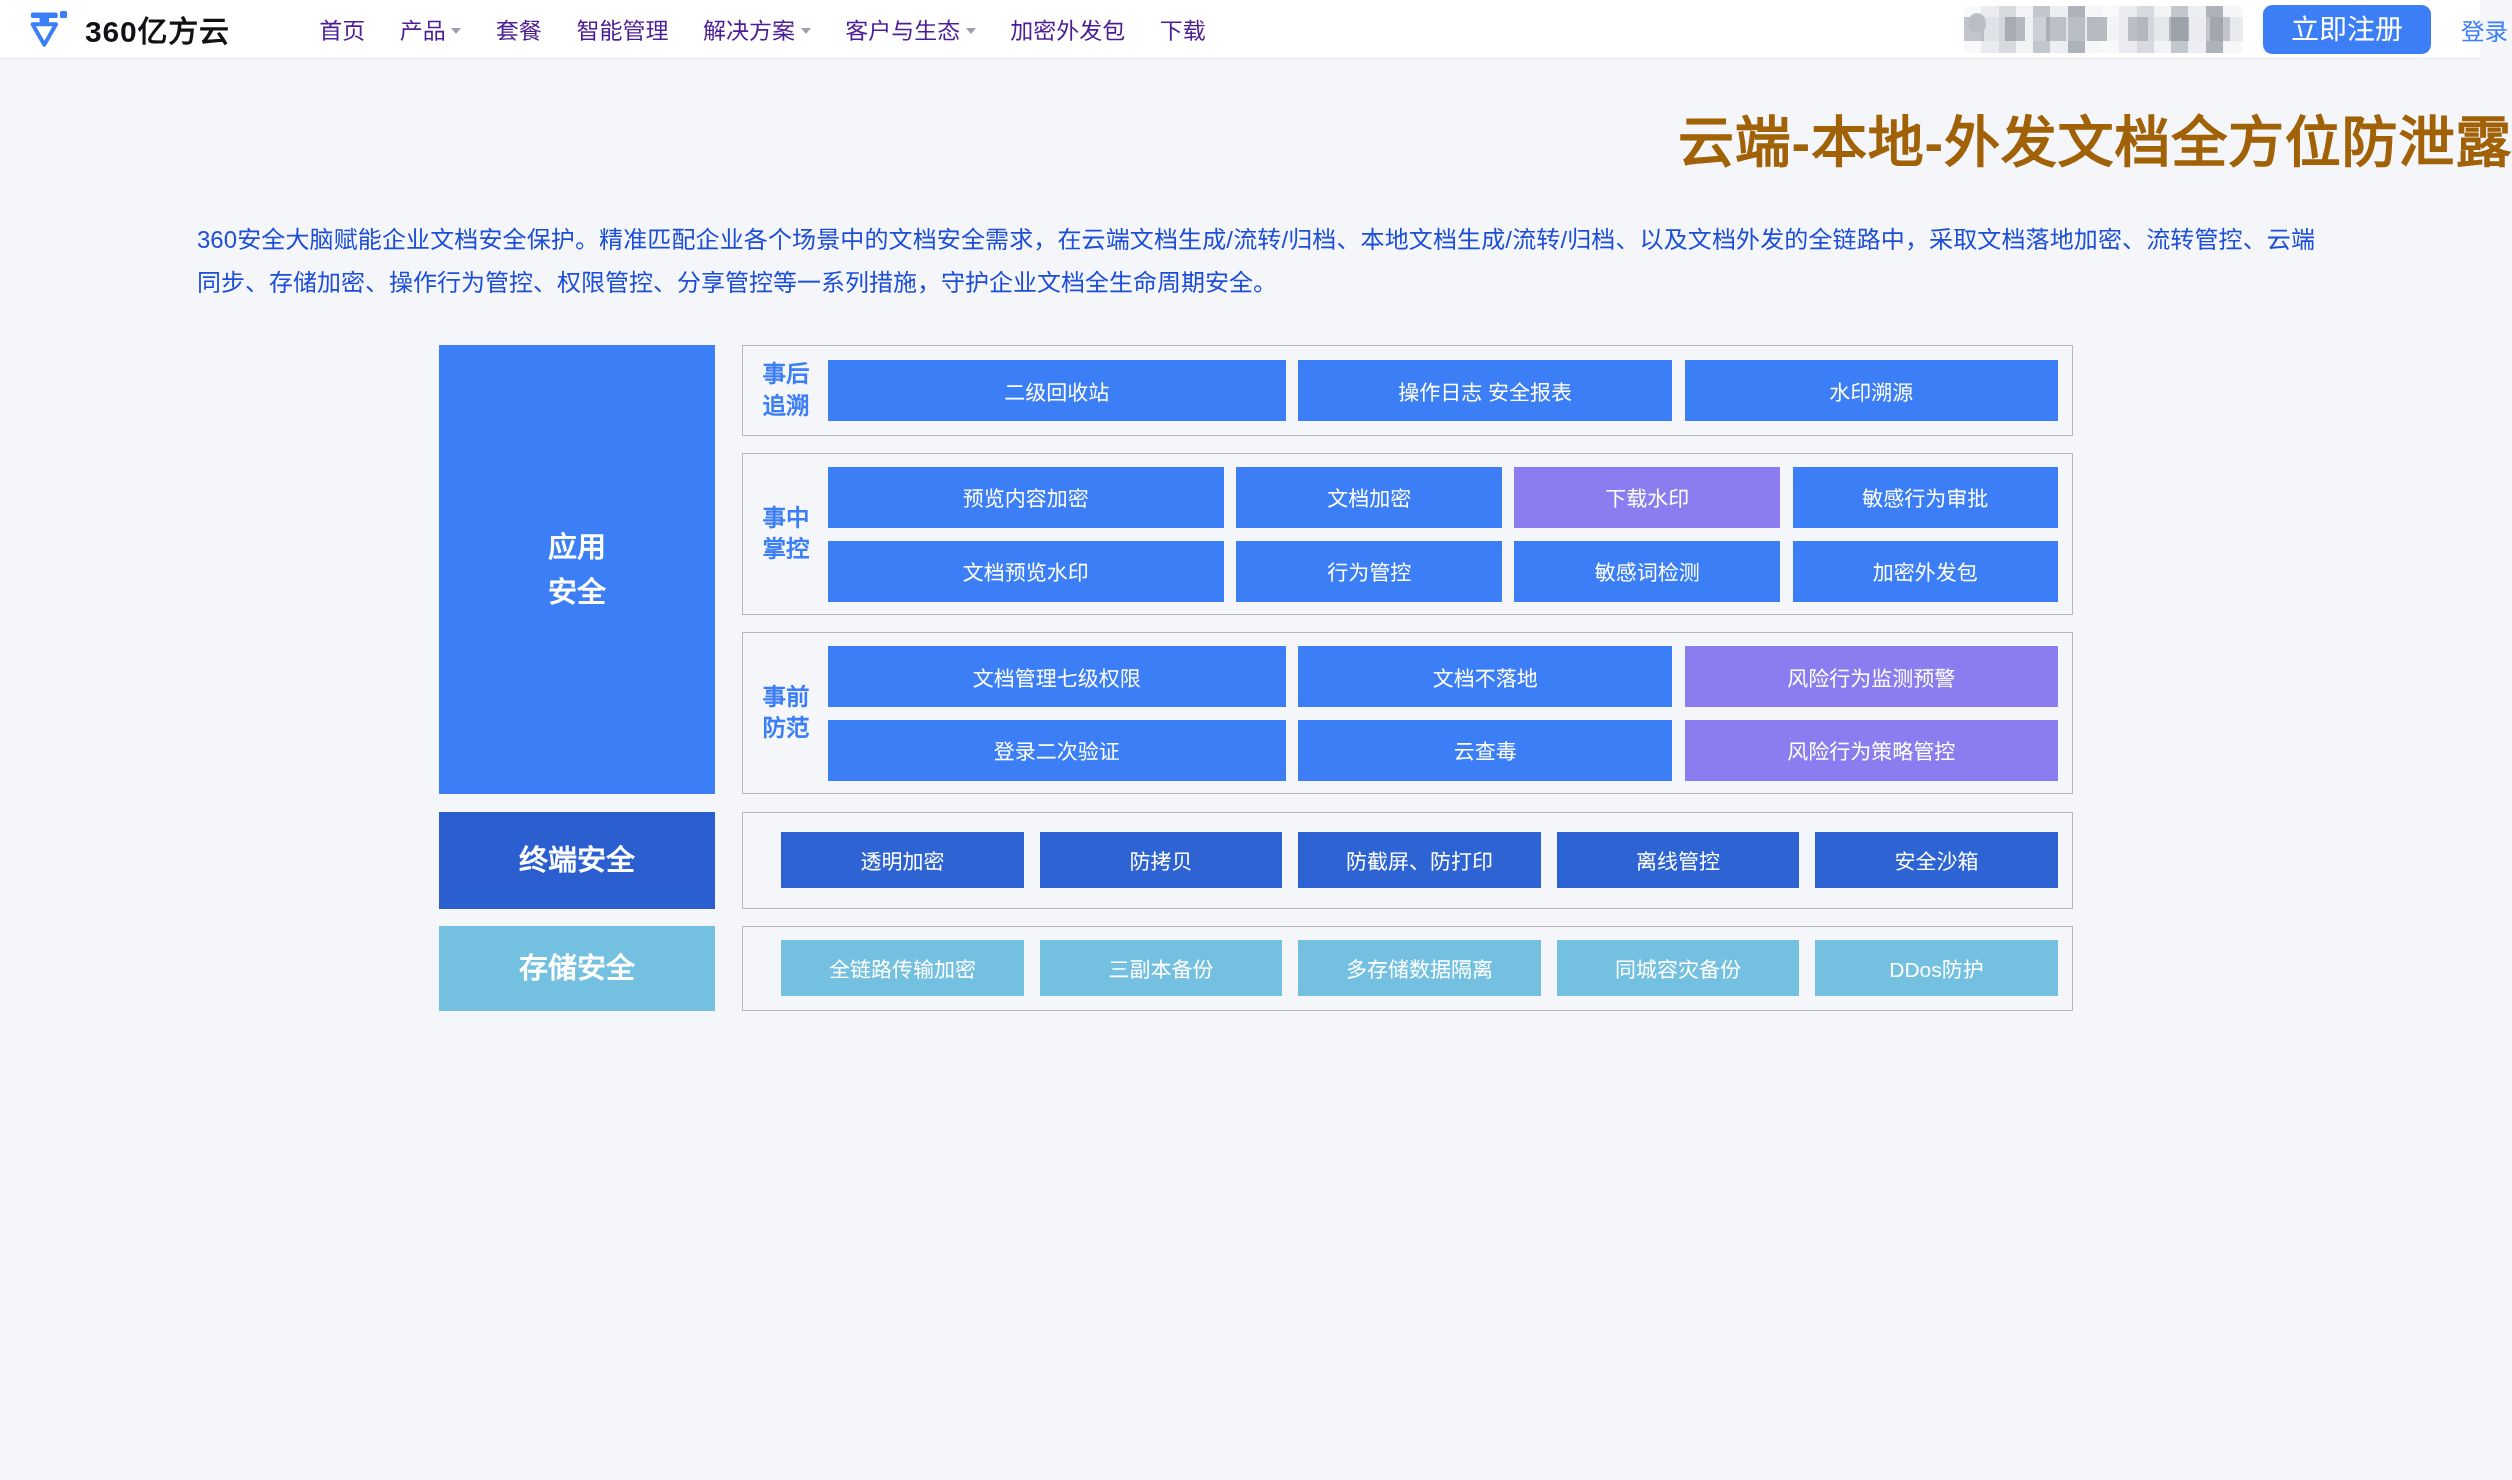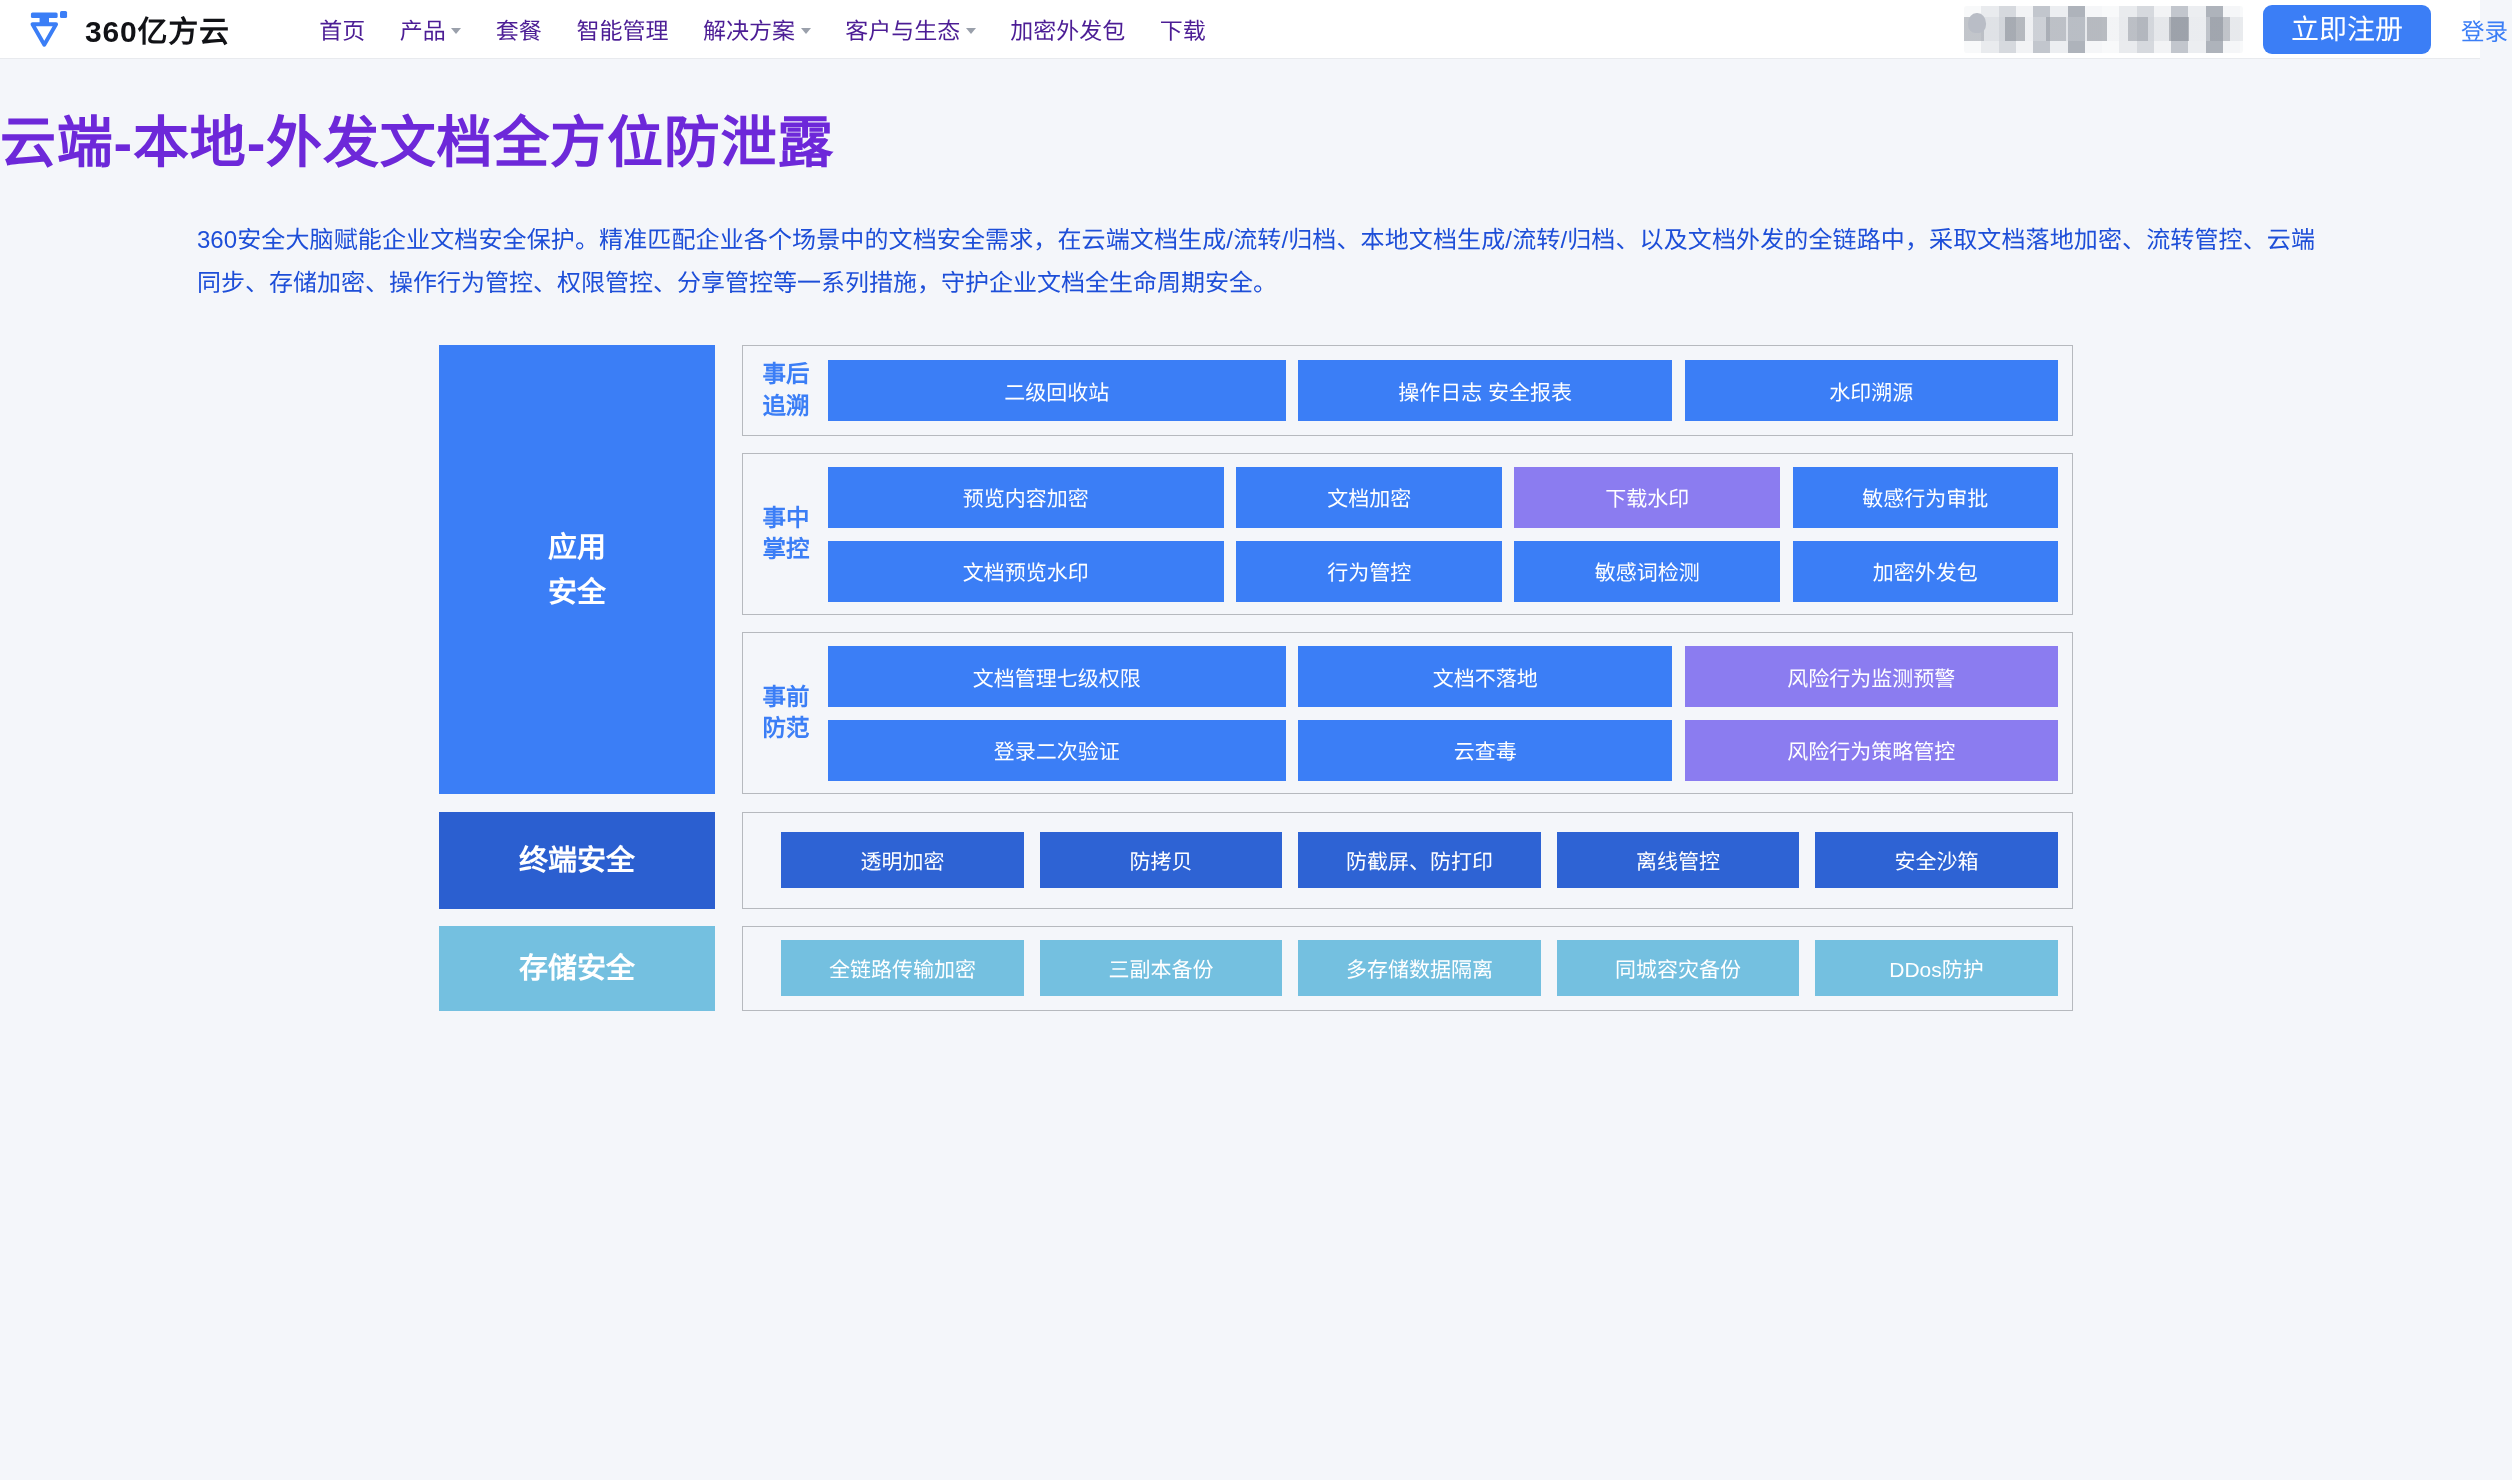--- a/index.html
+++ b/index.html
@@ -129,24 +129,24 @@
     font-size: 23.5px;
     margin-left: 30px;
     margin-right: -28px;
     white-space: nowrap;
     cursor: pointer;
   }
 
   
   .hero { padding-top: 49px; }
   .hero-title {
-    text-align: left;
+    text-align: right;
     font-size: 56px;
     font-weight: 700;
-    color: #6d28d9;
+    color: #a16207;
     letter-spacing: 0.8px;
     line-height: 1.25;
   }
   .hero-desc {
     margin: 41px auto 0 auto;
     width: 2118px;
     font-size: 24px;
     line-height: 1.78;
     color: #1d4ed8;
     text-align: justify;

